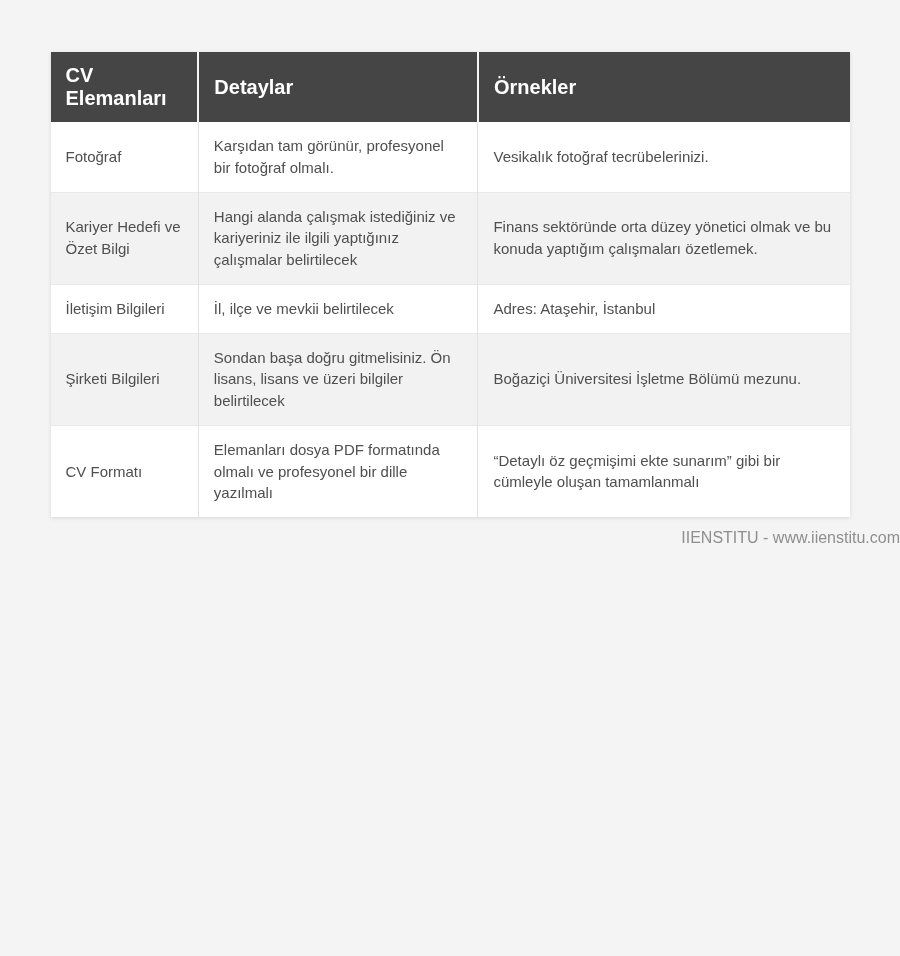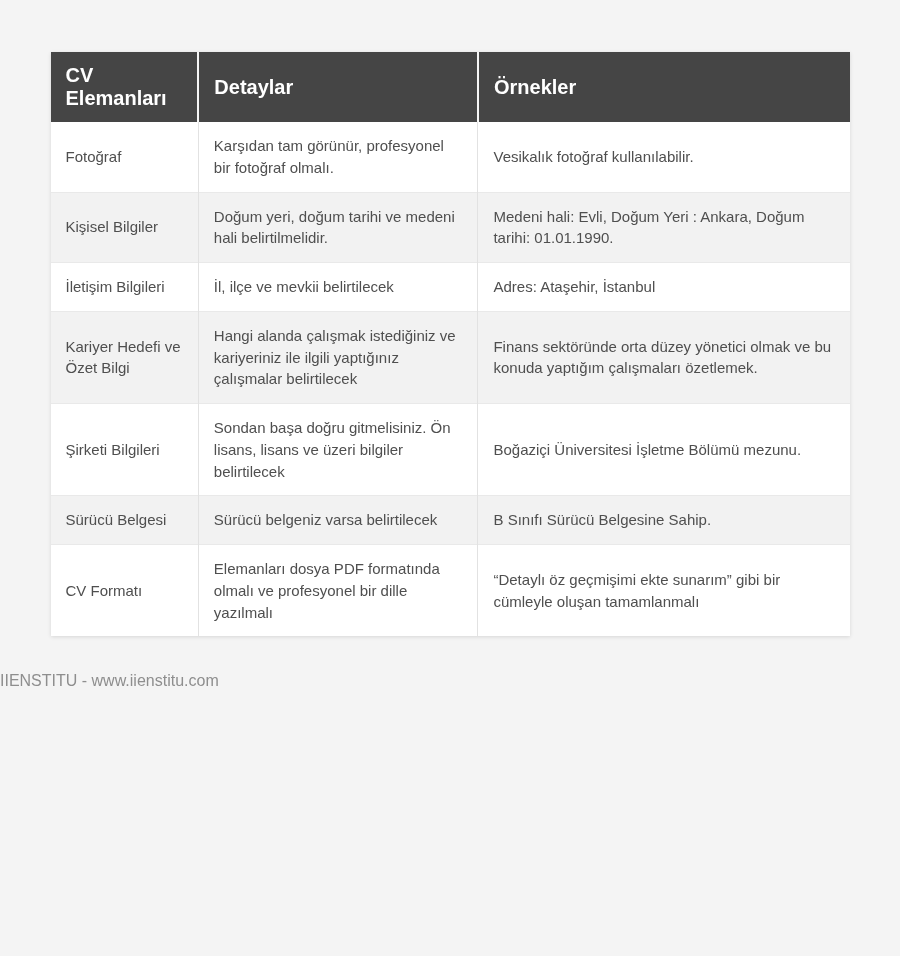--- a/index.html
+++ b/index.html
@@ -58,22 +58,22 @@
   tbody td{
     font-size:15px;
     line-height:1.45;
     padding:13px 15px;
     vertical-align:middle;
     border-top:1px solid var(--h-sep);
   }
   tbody tr:first-child td{border-top:none;}
   tbody td + td{border-left:1px solid var(--v-sep);}
   .footer{
-    text-align:left;
-    margin-top:36px;
+    text-align:right;
+    margin-top:12px;
     font-size:16px;
     color:var(--footer-text);
   }
 </style>
 </head>
 <body>
 
 <div class="card">
   <table>
     <colgroup>
@@ -85,52 +85,42 @@
       <tr>
         <th>CV Elemanları</th>
         <th>Detaylar</th>
         <th>Örnekler</th>
       </tr>
     </thead>
     <tbody>
   <tr>
     <td>Fotoğraf</td>
     <td>Karşıdan tam görünür, profesyonel bir fotoğraf olmalı.</td>
-    <td>Vesikalık fotoğraf kullanılabilir.</td>
+    <td>Vesikalık fotoğraf tecrübelerinizi.</td>
   </tr>
 
+
   <tr>
-    <td>Kişisel Bilgiler</td>
-    <td>Doğum yeri, doğum tarihi ve medeni hali belirtilmelidir.</td>
-    <td>Medeni hali: Evli, Doğum Yeri : Ankara, Doğum tarihi: 01.01.1990.</td>
+    <td>Kariyer Hedefi ve Özet Bilgi</td>
+    <td>Hangi alanda çalışmak istediğiniz ve kariyeriniz ile ilgili yaptığınız çalışmalar belirtilecek</td>
+    <td>Finans sektöründe orta düzey yönetici olmak ve bu konuda yaptığım çalışmaları özetlemek.</td>
   </tr>
 
   <tr>
     <td>İletişim Bilgileri</td>
     <td>İl, ilçe ve mevkii belirtilecek</td>
     <td>Adres: Ataşehir, İstanbul</td>
   </tr>
 
   <tr>
-    <td>Kariyer Hedefi ve Özet Bilgi</td>
-    <td>Hangi alanda çalışmak istediğiniz ve kariyeriniz ile ilgili yaptığınız çalışmalar belirtilecek</td>
-    <td>Finans sektöründe orta düzey yönetici olmak ve bu konuda yaptığım çalışmaları özetlemek.</td>
-  </tr>
-
-  <tr>
     <td>Şirketi Bilgileri</td>
     <td>Sondan başa doğru gitmelisiniz. Ön lisans, lisans ve üzeri bilgiler belirtilecek</td>
     <td>Boğaziçi Üniversitesi İşletme Bölümü mezunu.</td>
   </tr>
 
-  <tr>
-    <td>Sürücü Belgesi</td>
-    <td>Sürücü belgeniz varsa belirtilecek</td>
-    <td>B Sınıfı Sürücü Belgesine Sahip.</td>
-  </tr>
 
 
 
 
   <tr>
     <td>CV Formatı</td>
     <td>Elemanları dosya PDF formatında olmalı ve profesyonel bir dille yazılmalı</td>
     <td>“Detaylı öz geçmişimi ekte sunarım” gibi bir cümleyle oluşan tamamlanmalı</td>
   </tr>
 </tbody>

